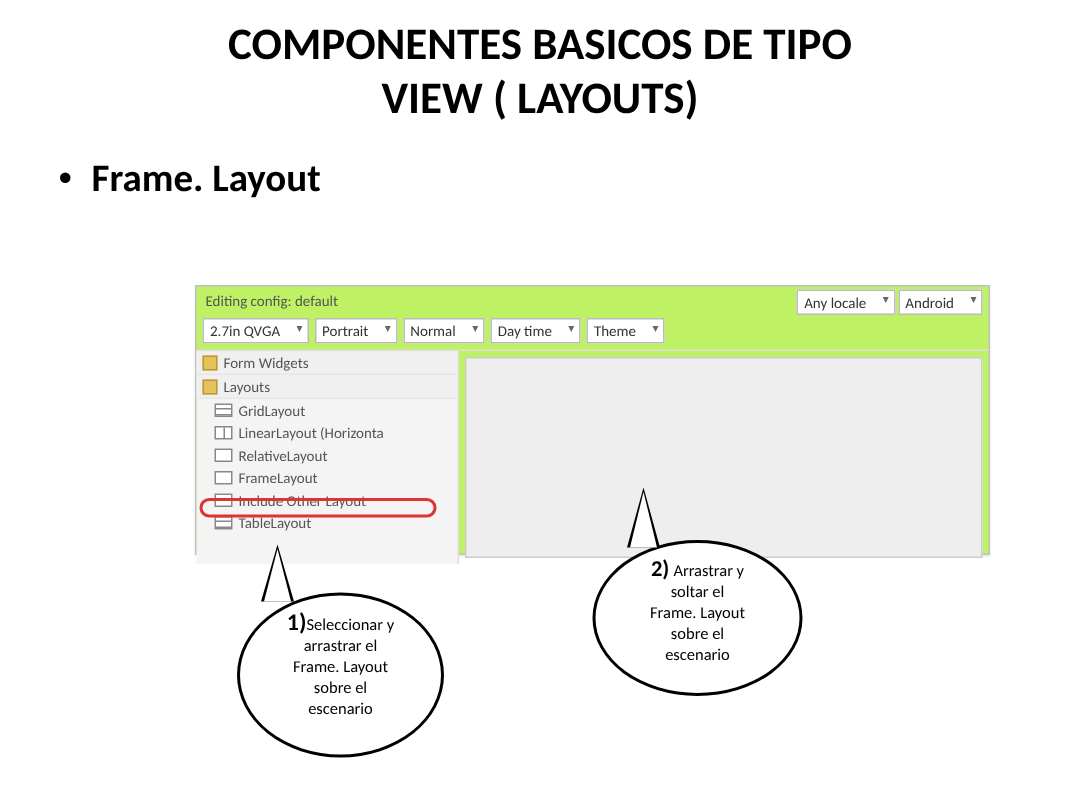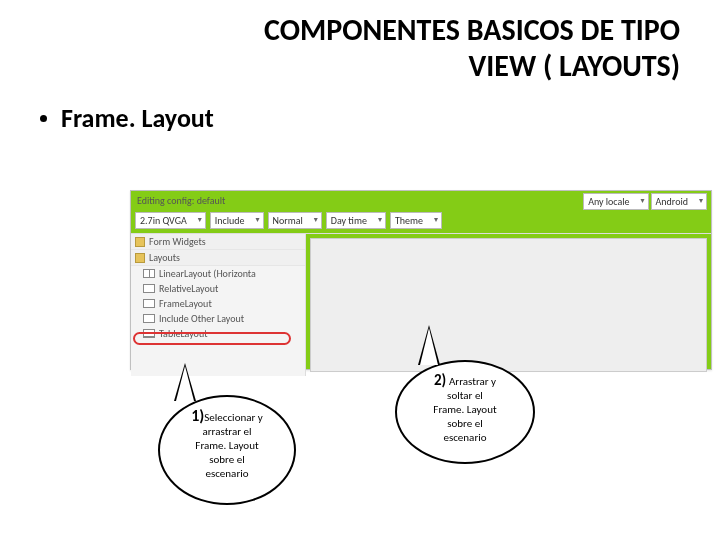--- a/index.html
+++ b/index.html
@@ -6,21 +6,21 @@
   body {
     margin: 0;
     width: 720px;
     height: 540px;
     background: #fff;
     font-family: Calibri, Arial, sans-serif;
     position: relative;
     overflow: hidden;
   }
   .title {
-    text-align: right;
+    text-align: center;
     font-size: 30px;
     font-weight: bold;
     color: #000;
     padding: 12px 40px 0;
     line-height: 1.2;
   }
   .bullet-row {
     padding: 18px 0 0 40px;
     display: flex;
     align-items: center;
@@ -31,23 +31,23 @@
   .bullet-dot {
     width: 7px; height: 7px;
     background: #000;
     border-radius: 50%;
     margin-right: 14px;
   }
   
   .editor {
     position: absolute;
     left: 130px; top: 190px;
-    width: 582px;
+    width: 530px;
     height: 180px;
-    background: #84cc16;
+    background: #bef264;
     border: 1px solid #c0c0c0;
     font-size: 10px;
     color: #333;
     box-shadow: 0 1px 2px rgba(0,0,0,0.1);
   }
   .editor-top {
     padding: 3px 6px;
     font-size: 10px;
     color: #555;
   }
@@ -223,36 +223,40 @@
 </div>
 
 <div class="editor">
   <div class="editor-top">Editing config: default</div>
   <div class="top-right-dd">
     <span class="dd">Any locale</span>
     <span class="dd">Android</span>
   </div>
   <div class="config-row">
     <span class="dd">2.7in QVGA</span>
-    <span class="dd">Include</span>
+    <span class="dd">Portrait</span>
     <span class="dd">Normal</span>
     <span class="dd">Day time</span>
     <span class="dd">Theme</span>
   </div>
   <div class="editor-body">
     <div class="palette">
       <div class="pal-sec">
         <span class="swatch"></span>
         <span>Form Widgets</span>
       </div>
       <div class="pal-sec">
         <span class="swatch"></span>
         <span>Layouts</span>
       </div>
       <div class="pal-item">
+        <span class="layout-icon grid"></span>
+        <span>GridLayout</span>
+      </div>
+      <div class="pal-item">
         <span class="layout-icon h"></span>
         <span>LinearLayout (Horizonta</span>
       </div>
       <div class="pal-item">
         <span class="layout-icon"></span>
         <span>RelativeLayout</span>
       </div>
       <div class="pal-item">
         <span class="layout-icon"></span>
         <span>FrameLayout</span>

